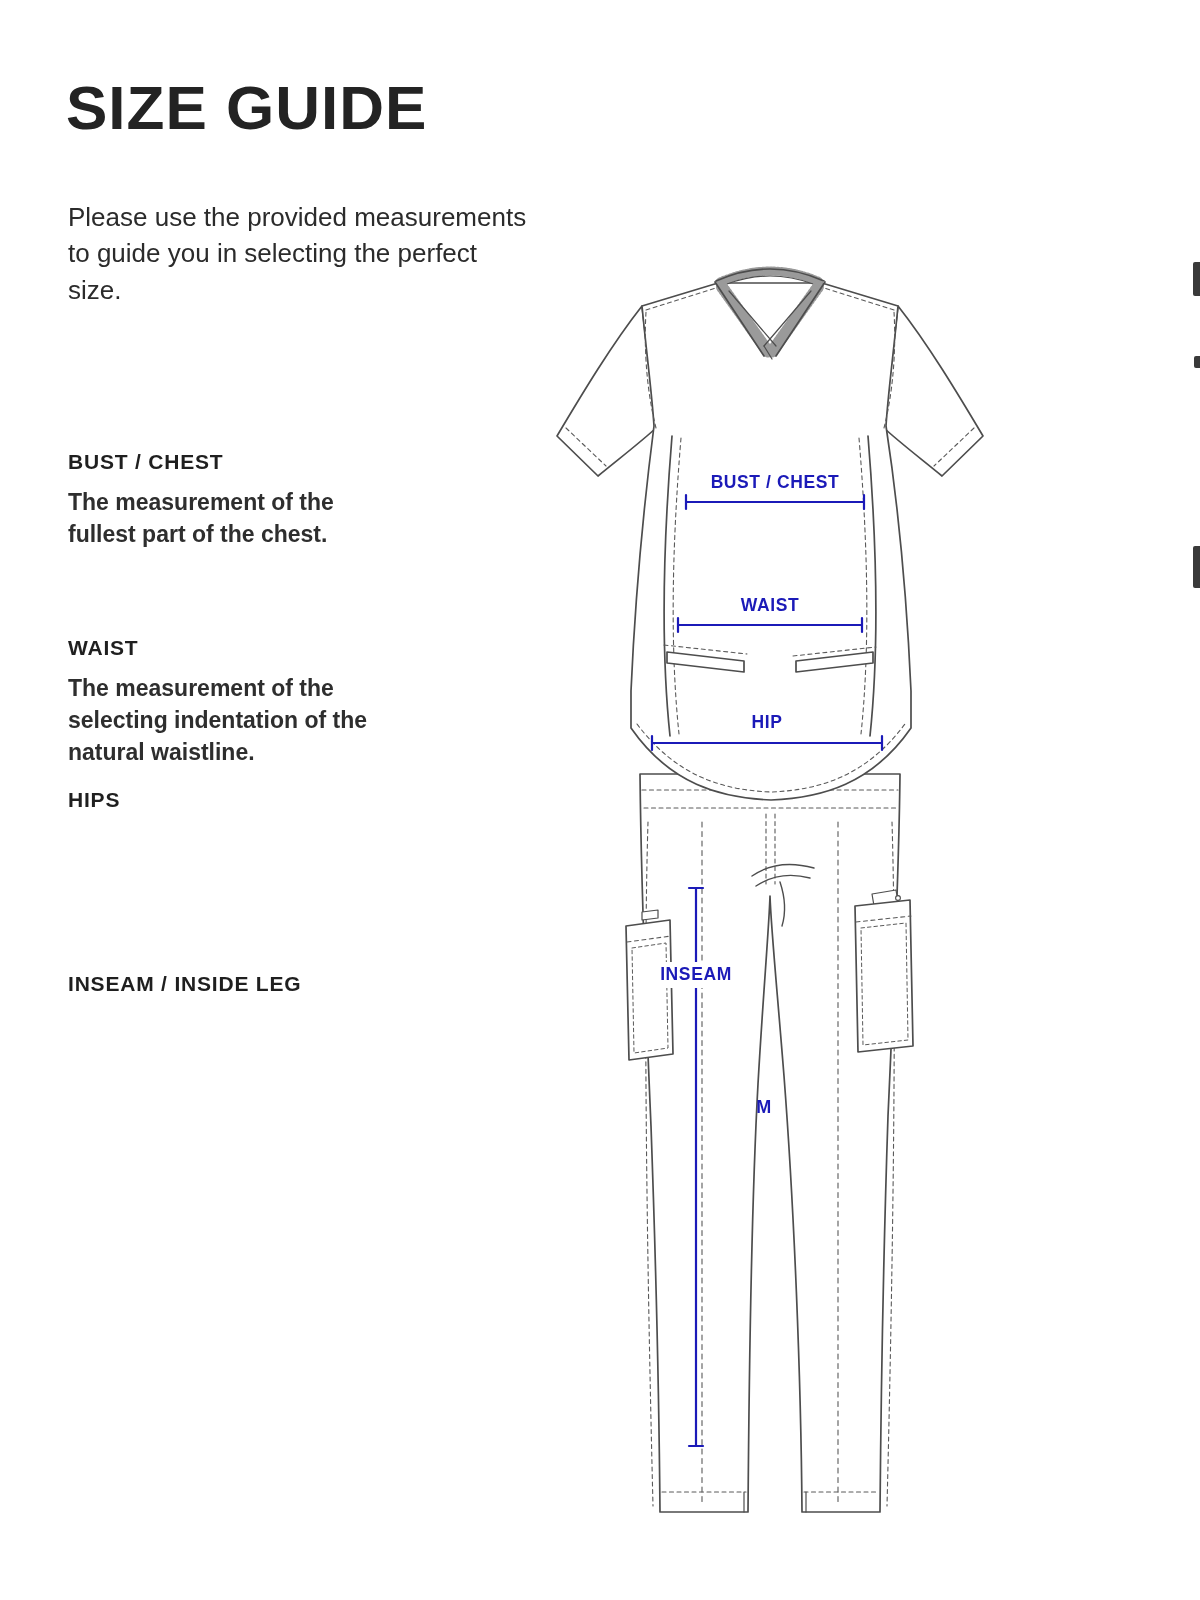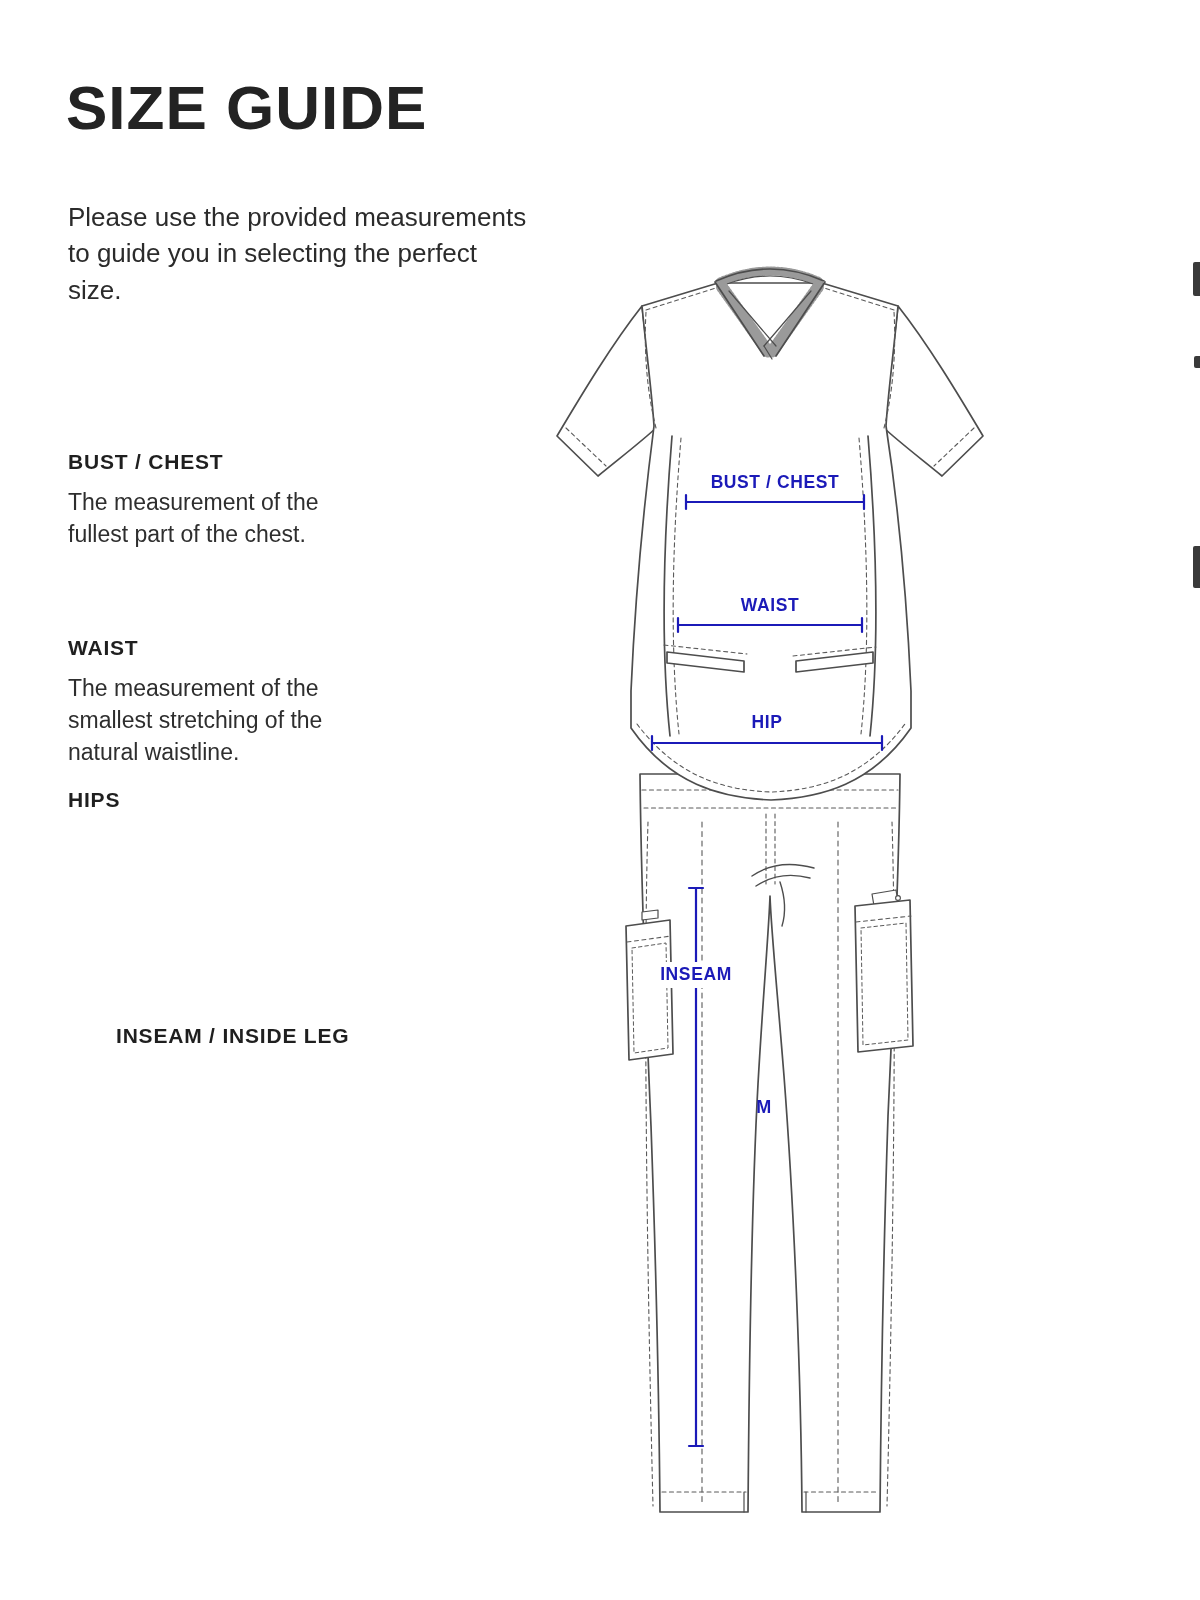--- a/index.html
+++ b/index.html
@@ -35,25 +35,26 @@
     font-size: 21px;
     font-weight: bold;
     letter-spacing: 0.8px;
     color: #1f1f1f;
   }
   .section-body {
     margin-top: 12px;
     font-size: 23px;
     line-height: 1.4;
     color: #2e2e2e;
+    font-weight: bold;
   }
   .sec-1 { top: 450px; } .sec-1 .section-body { width: 300px; }
   .sec-2 { top: 636px; } .sec-2 .section-body { width: 330px; }
   .sec-3 { top: 788px; } .sec-3 .section-body { width: 400px; }
-  .sec-4 { top: 1024px; margin-left: 48px; } .sec-4 .section-body { width: 380px; }
+  .sec-4 { top: 972px; } .sec-4 .section-body { width: 380px; }
   .note {
     position: absolute;
     left: 68px; top: 1374px;
     width: 362px;
     font-size: 22.5px;
     line-height: 1.45;
     color: #2e2e2e;
   }
   .note b { font-weight: bold; color: #1f1f1f; }
   .diagram {
@@ -86,21 +87,21 @@
 
   <p class="intro">Please use the provided measurements to guide you in selecting the perfect size.</p>
 
   <div class="section sec-1">
     <div class="section-heading">BUST / CHEST</div>
     <div class="section-body">The measurement of the fullest part of the chest.</div>
   </div>
 
   <div class="section sec-2">
     <div class="section-heading">WAIST</div>
-    <div class="section-body">The measurement of the smallest stretching of the natural waistline.</div>
+    <div class="section-body">The measurement of the selecting indentation of the natural waistline.</div>
   </div>
 
   <div class="section sec-3">
     <div class="section-heading">HIPS</div>
   </div>
 
   <div class="section sec-4">
     <div class="section-heading">INSEAM / INSIDE LEG</div>
   </div>
 

